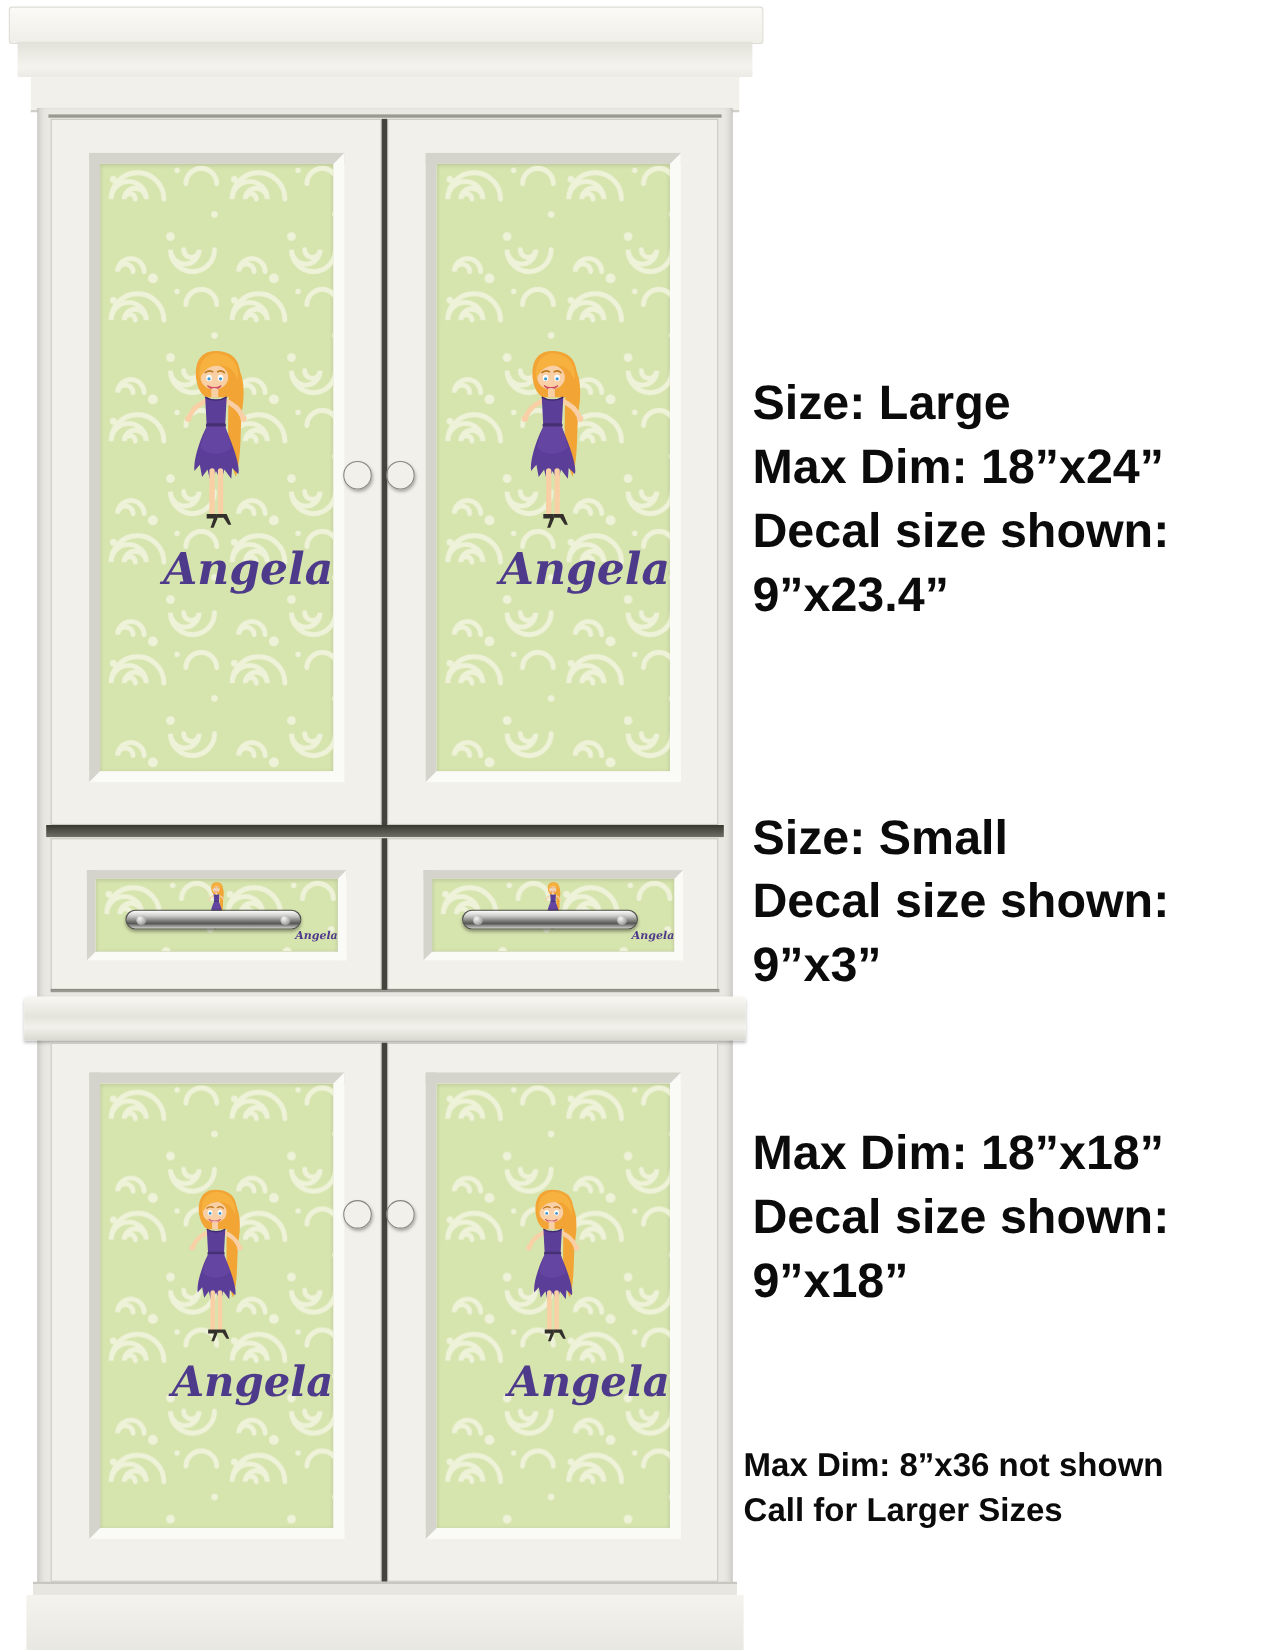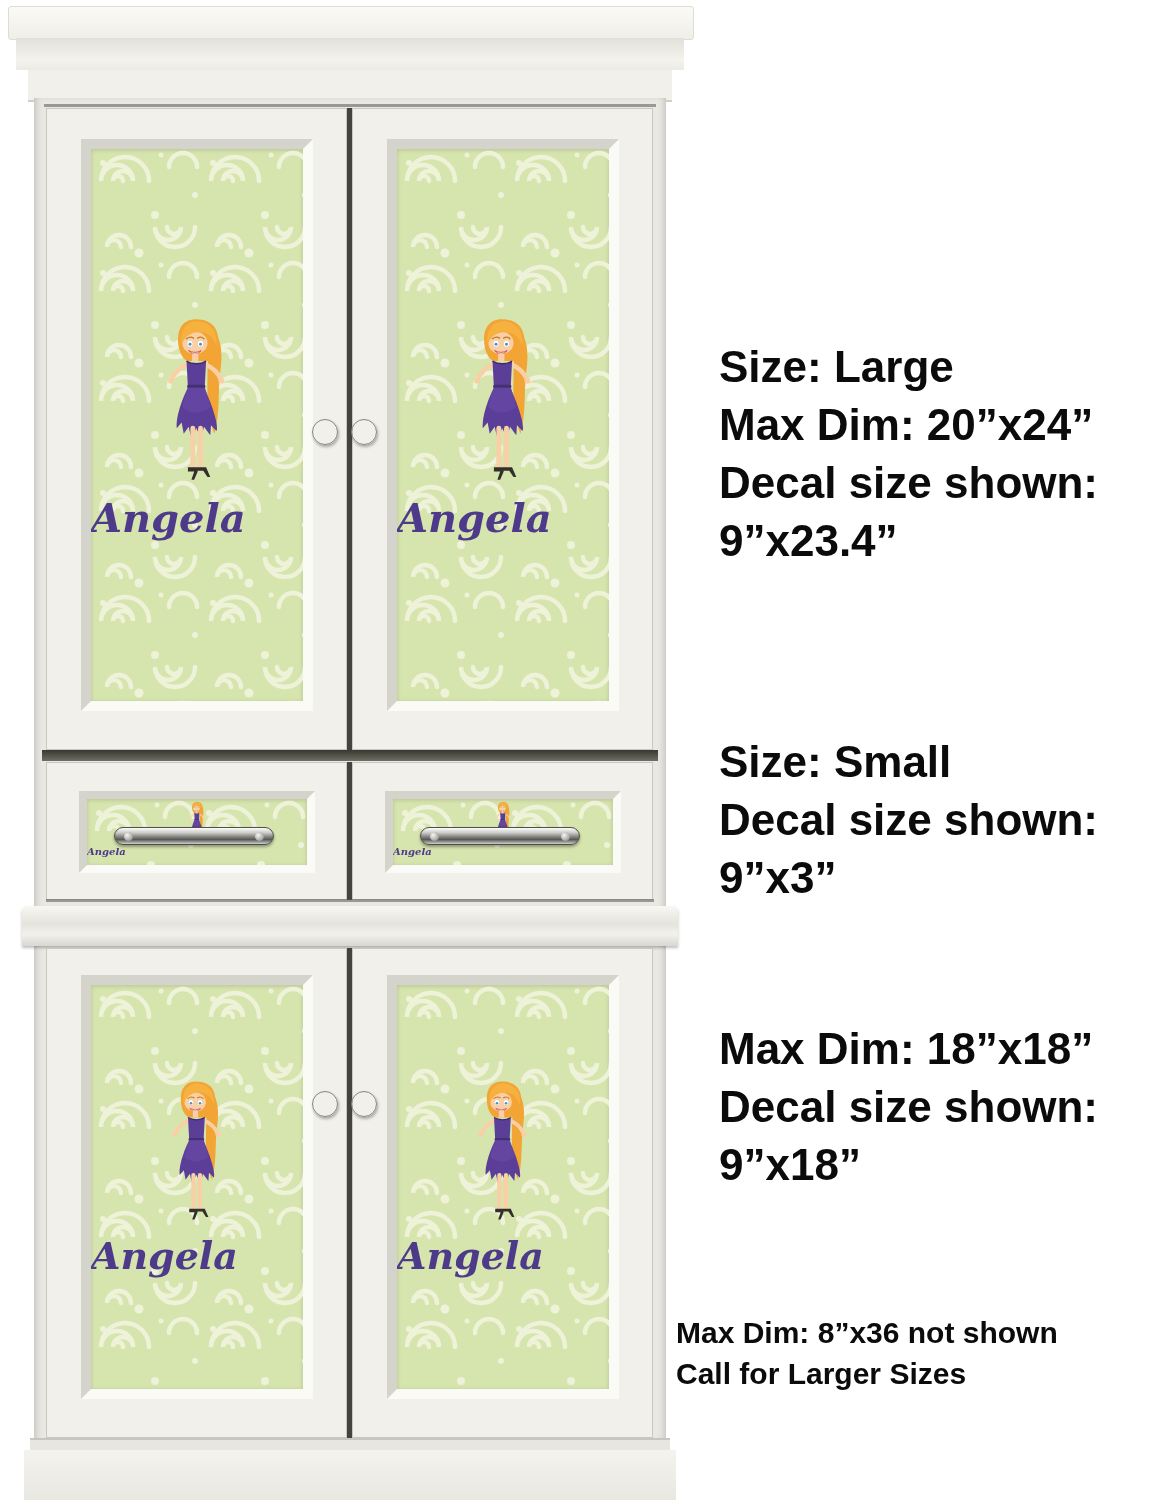--- a/index.html
+++ b/index.html
@@ -48,21 +48,21 @@
   .bevel-drawer{left:32px;top:28px;width:236px;height:82px;border-width:8px;}
 
   
   .decal{position:absolute;inset:0;background:#d6e4ae;overflow:hidden;
     box-shadow:inset 0 1px 4px rgba(0,0,0,.15);}
   .swirl-bg{position:absolute;inset:0;width:100%;height:100%;}
   .figure{position:absolute;left:50%;transform:translateX(-50%);}
   .figure-large{width:84px;height:176px;top:166px;}
   .figure-medium{width:72px;height:151px;top:93px;}
   .figure-small{width:22px;height:46px;top:2px;}
-  .decal-name{position:absolute;left:0;width:100%;text-align:left;color:#4e3a8b;
+  .decal-name{position:absolute;left:0;width:100%;text-align:right;color:#4e3a8b;
     font-family:"DejaVu Serif",serif;font-style:italic;font-weight:600;}
   .name-large{top:345px;font-size:40px;}
   .name-medium{top:248px;font-size:38px;}
   .name-small{top:47px;font-size:10px;}
 
   
   .knob{position:absolute;width:26px;height:26px;border-radius:50%;
     background:radial-gradient(circle at 38% 32%, #eeeeec 0%, #a8a8a5 32%, #4d4d4a 68%, #79797
 6 100%);
     border:1px solid #858581;box-shadow:1px 2px 3px rgba(0,0,0,.3);box-sizing:border-box;}
@@ -70,21 +70,21 @@
   .k-ll{left:312px;top:1091px;} .k-lr{left:351px;top:1091px;}
   .handle{position:absolute;width:160px;height:18px;top:827px;border-radius:9px;
     background:linear-gradient(180deg,#fdfdfc 0%,#cacac8 30%,#83837f 55%,#585855 72%,#cfcfcd 100%);
     border:1px solid #4e4e4b;box-shadow:0 2px 3px rgba(0,0,0,.35);box-sizing:border-box;}
   .h-left{left:114px;} .h-right{left:420px;}
   .screw{position:absolute;top:4px;width:9px;height:9px;border-radius:50%;
     background:radial-gradient(circle at 35% 35%, #f6f6f5, #7c7c79);}
   .screw.s-l{left:9px;} .screw.s-r{right:9px;}
 
   
-  .size-note{position:absolute;left:719px;color:#0b0b0b;font-weight:700;
+  .size-note{position:absolute;left:684px;color:#0b0b0b;font-weight:700;
     font-size:44px;line-height:58px;white-space:nowrap;}
   .n1{top:338px;} .n2{top:733px;} .n3{top:1020px;}
   .size-note.small{left:676px;top:1312px;font-size:30px;line-height:41px;}
 </style>
 </head>
 <body>
 
 <svg width="0" height="0" style="position:absolute" aria-hidden="true">
   <defs>
     <pattern id="swirlpat" width="110" height="110" patternUnits="userSpaceOnUse">
@@ -238,21 +238,21 @@
   </div>
   <div class="door-gap gap-lower"></div>
   <div class="knob k-ll"></div>
   <div class="knob k-lr"></div>
 
   <div class="base-lip"></div>
   <div class="base-plinth"></div>
 
   <div class="size-note n1">
     <div class="size-line">Size: Large</div>
-    <div class="size-line">Max Dim: 20”x24”</div>
+    <div class="size-line">Max Dim: 18”x24”</div>
     <div class="size-line">Decal size shown:</div>
     <div class="size-line">9”x23.4”</div>
   </div>
   <div class="size-note n2">
     <div class="size-line">Size: Small</div>
     <div class="size-line">Decal size shown:</div>
     <div class="size-line">9”x3”</div>
   </div>
   <div class="size-note n3">
     <div class="size-line">Max Dim: 18”x18”</div>

